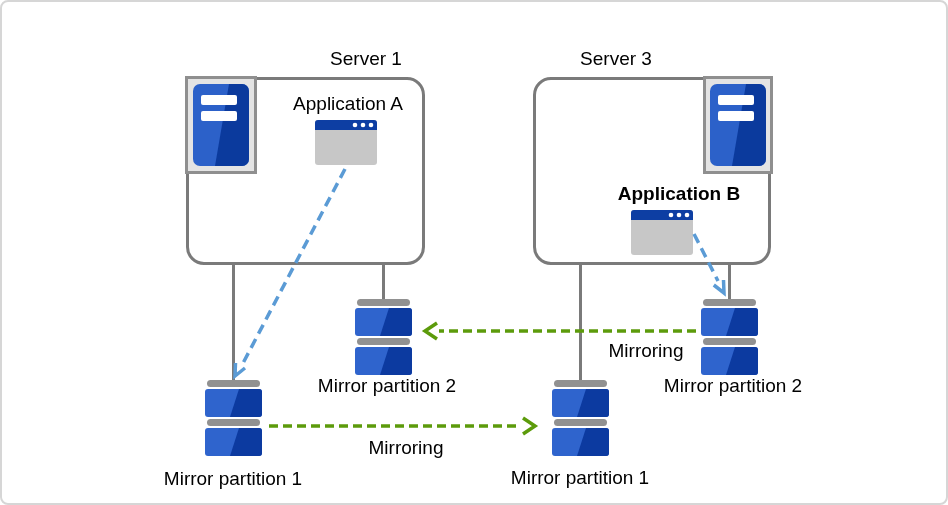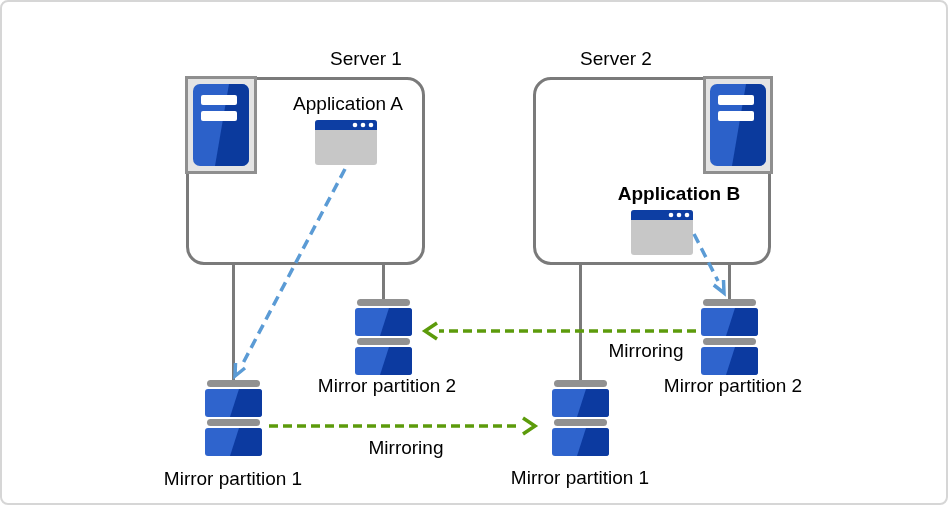--- a/index.html
+++ b/index.html
@@ -148,21 +148,21 @@
       <rect x="2" y="0" width="53" height="7" rx="3.5" fill="#919191"></rect>
       <rect x="0" y="9" width="57" height="28" rx="3" fill="#2F64CD"></rect>
       <path d="M34 9 H54 a3 3 0 0 1 3 3 V34 a3 3 0 0 1 -3 3 H25 Z" fill="#0C3AA0"></path>
       <rect x="2" y="39" width="53" height="7" rx="3.5" fill="#919191"></rect>
       <rect x="0" y="48" width="57" height="28" rx="3" fill="#2F64CD"></rect>
       <path d="M34 48 H54 a3 3 0 0 1 3 3 V73 a3 3 0 0 1 -3 3 H25 Z" fill="#0C3AA0"></path>
     </svg>
   </div>
 
   <div class="label z4" style="left:364px;top:46px;">Server 1</div>
-  <div class="label z4" style="left:614px;top:46px;">Server 2</div>
+  <div class="label z4" style="left:614px;top:46px;">Server 3</div>
   <div class="label z4" style="left:346px;top:91px;text-align:center;">Application A</div>
   <div class="label z4" style="left:677px;top:181px;font-weight:bold;">Application B</div>
   <div class="label z4" style="left:231px;top:466px;">Mirror partition 1</div>
   <div class="label z4" style="left:385px;top:373px;">Mirror partition 2</div>
   <div class="label z4" style="left:578px;top:465px;">Mirror partition 1</div>
   <div class="label z4" style="left:731px;top:373px;">Mirror partition 2</div>
   <div class="label z4" style="left:404px;top:435px;">Mirroring</div>
   <div class="label z4" style="left:644px;top:338px;">Mirroring</div>
 
 </div>

